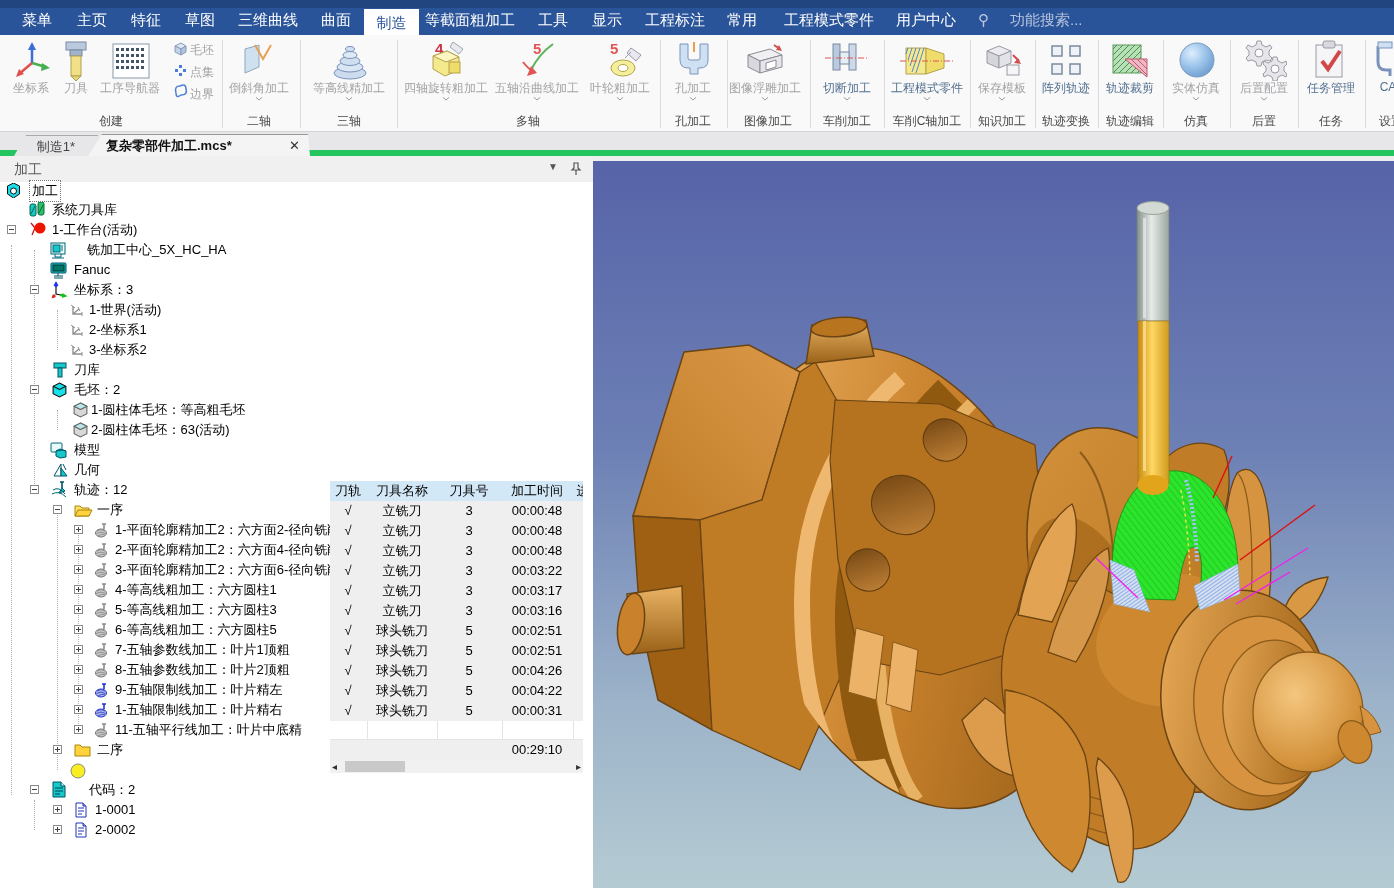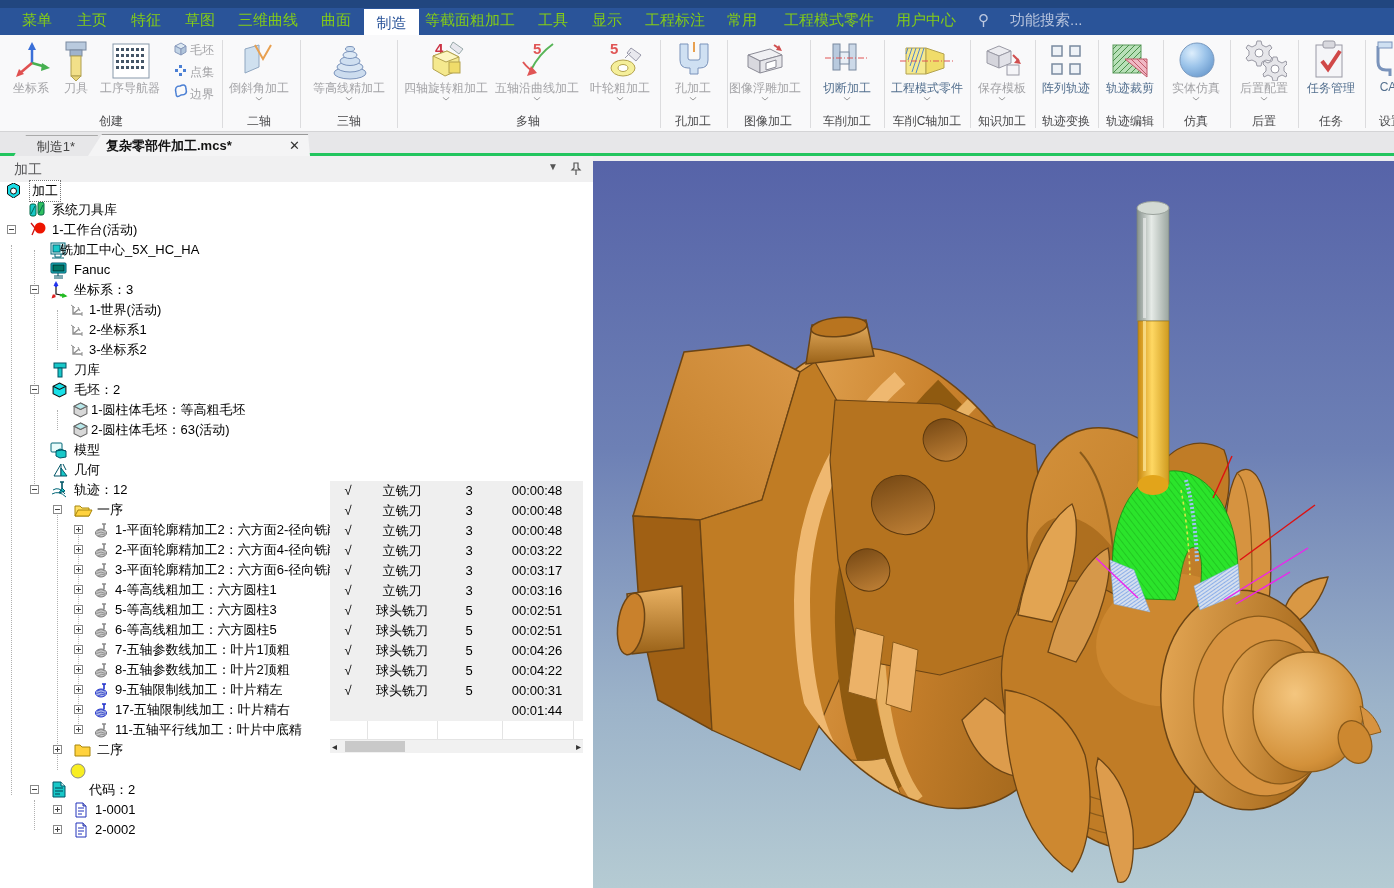--- a/index.html
+++ b/index.html
@@ -1,31 +1,31 @@
 <!DOCTYPE html>
 <html><head>
 <meta charset="utf-8">
 <style>
 * { margin:0; padding:0; box-sizing:border-box; }
 html,body { width:1394px; height:888px; overflow:hidden; }
 body { font-family:"Liberation Sans", sans-serif; position:relative; background:#fff; }
 #menubar { position:absolute; left:0; top:0; width:1394px; height:35px; background:#2a5499; }
 #menubar .topstrip { position:absolute; left:0; top:0; width:1394px; height:8px; background:#21467f; }
-.mi { position:absolute; top:11px; color:#84cc16; font-size:15px; white-space:nowrap; }
+.mi { position:absolute; top:11px; color:#ffffff; font-size:15px; white-space:nowrap; }
 #mtab { position:absolute; left:364px; top:9px; width:55px; height:26px; background:#fff; text-align:center; }
 #mtab span { color:#2a5499; font-size:15px; line-height:27px; }
 #ribbon { position:absolute; left:0; top:35px; width:1394px; height:97px; background:#f9f9fa; border-bottom:1px solid #d4d4d6; }
 .sep { position:absolute; top:5px; width:1px; height:88px; background:#dcdcde; }
 .rlbl { position:absolute; top:45px; font-size:12px; white-space:nowrap; transform:translateX(-50%); }
 .gray { color:#a3a3a6; }
 .blue { color:#54708f; }
 .glbl { position:absolute; top:78px; font-size:12px; color:#4a4a4c; white-space:nowrap; transform:translateX(-50%); }
 .chev { position:absolute; top:62px; transform:translateX(-50%); width:7px; height:4px; }
 .ricon { position:absolute; }
-#tabbar { position:absolute; left:0; top:132px; width:1394px; height:24px; background:#e7e7e9; border-bottom:3px solid #22c55e; }
+#tabbar { position:absolute; left:0; top:132px; width:1394px; height:24px; background:#e7e7e9; border-bottom:6px solid #22c55e; }
 .tab1 { position:absolute; left:14px; top:3px; width:84px; height:21px; background:#e7e7e9; clip-path:polygon(12px 0, 100% 0, calc(100% - 6px) 100%, 0 100%); border-top:1px solid #aaa; color:#444; font-size:13px; text-align:center; line-height:21px; }
 .tab2 { position:absolute; left:88px; top:2px; width:222px; height:22px; background:#f4f4f5; clip-path:polygon(14px 0, calc(100% - 2px) 0, 100% 100%, 0 100%); border-top:1px solid #999; color:#111; font-size:13px; font-weight:bold; text-align:center; line-height:22px; }
 #lpanel { position:absolute; left:0; top:156px; width:593px; height:732px; background:#fff; }
 #phead { position:absolute; left:0; top:0; width:593px; height:26px; background:#f0f0f1; color:#5a5a5c; font-size:14px; }
 #tree { position:absolute; left:0; top:10px; width:593px; height:722px; font-size:13px; color:#000; }
 .trow { position:absolute; height:20px; line-height:20px; white-space:nowrap; }
 .eb { position:absolute; width:9px; height:9px; background:#fff; border:1px solid #8a8a8a; }
 .eb:before { content:""; position:absolute; left:1px; top:3px; width:5px; height:1px; background:#444; }
 .eb.plus:after { content:""; position:absolute; left:3px; top:1px; width:1px; height:5px; background:#444; }
 .ticon { position:absolute; }
@@ -402,21 +402,21 @@
           <circle cx="11" cy="6" r="5.5" fill="#ee1500"></circle>
         </svg>
         <span style="position:absolute;left:52px">1-工作台(活动)</span>
       </div>
   <div class="trow" style="left:0;top:74px">
         <svg class="ticon" style="left:50px;top:2px" width="18" height="17" viewBox="0 0 18 17">
           <rect x="1" y="1" width="14" height="11" fill="#e8fbfb" stroke="#067"></rect>
           <rect x="3" y="3" width="7" height="7" fill="#18c8c8" stroke="#067"></rect>
           <path d="M12,3 L12,9 M5,12 L5,15 L11,15 L11,12 M2,16 L14,16" stroke="#067" fill="none"></path>
         </svg>
-        <span style="position:absolute;left:60px">铣加工中心_5X_HC_HA</span>
+        <span style="position:absolute;left:87px">铣加工中心_5X_HC_HA</span>
       </div>
   <div class="trow" style="left:0;top:94px">
         <svg class="ticon" style="left:50px;top:2px" width="18" height="17" viewBox="0 0 18 17">
           <rect x="1" y="1" width="15" height="10" rx="1" fill="#18c0c8" stroke="#056"></rect>
           <rect x="3" y="3" width="11" height="6" fill="#076" stroke="#033"></rect>
           <path d="M8,11 L8,14 M4,14 L13,14 M4,16 L13,16" stroke="#056" fill="none"></path>
         </svg>
         <span style="position:absolute;left:74px">Fanuc</span>
       </div>
   <div class="trow" style="left:0;top:114px">
@@ -570,21 +570,21 @@
         <svg class="ticon" style="left:94px;top:3px" width="14" height="15" viewBox="0 0 14 15">
           <use href="#opiconb"></use>
         </svg>
         <span style="position:absolute;left:115px">9-五轴限制线加工：叶片精左</span>
       </div>
   <div class="trow" style="left:0;top:534px">
         <span class="eb plus" style="left:74px;top:5px"></span>
         <svg class="ticon" style="left:94px;top:3px" width="14" height="15" viewBox="0 0 14 15">
           <use href="#opiconb"></use>
         </svg>
-        <span style="position:absolute;left:115px">17-五轴限制线加工：叶片精右</span>
+        <span style="position:absolute;left:115px">1-五轴限制线加工：叶片精右</span>
       </div>
   <div class="trow" style="left:0;top:554px">
         <span class="eb plus" style="left:74px;top:5px"></span>
         <svg class="ticon" style="left:94px;top:3px" width="14" height="15" viewBox="0 0 14 15">
           <use href="#opicon"></use>
         </svg>
         <span style="position:absolute;left:115px">11-五轴平行线加工：叶片中底精</span>
       </div>
   <div class="trow" style="left:0;top:574px">
         <span class="eb plus" style="left:53px;top:5px"></span>
@@ -617,20 +617,27 @@
   <div class="trow" style="left:0;top:654px">
         <span class="eb plus" style="left:53px;top:5px"></span>
         <svg class="ticon" style="left:74px;top:2px" width="14" height="16" viewBox="0 0 14 16">
           <use href="#docicon"></use>
         </svg>
         <span style="position:absolute;left:95px">2-0002</span>
       </div>
   </div>
 </div>
 <div id="opltable">
+  <div class="thead">
+      <span class="tc" style="left:18px">刀轨</span>
+      <span class="tc" style="left:72px">刀具名称</span>
+      <span class="tc" style="left:139px">刀具号</span>
+      <span class="tc" style="left:207px">加工时间</span>
+      <span class="tc" style="left:253px">进</span>
+    </div>
   <div class="trr">
       <span class="tc" style="left:18px">√</span>
       <span class="tc" style="left:72px">立铣刀</span>
       <span class="tc" style="left:139px">3</span>
       <span class="tc" style="left:207px">00:00:48</span>
     </div>
   <div class="trr">
       <span class="tc" style="left:18px">√</span>
       <span class="tc" style="left:72px">立铣刀</span>
       <span class="tc" style="left:139px">3</span>
@@ -682,30 +689,30 @@
       <span class="tc" style="left:18px">√</span>
       <span class="tc" style="left:72px">球头铣刀</span>
       <span class="tc" style="left:139px">5</span>
       <span class="tc" style="left:207px">00:04:22</span>
     </div>
   <div class="trr">
       <span class="tc" style="left:18px">√</span>
       <span class="tc" style="left:72px">球头铣刀</span>
       <span class="tc" style="left:139px">5</span>
       <span class="tc" style="left:207px">00:00:31</span>
-    </div>
-  <div class="trr">
-      <span class="tc" style="left:207px">00:01:44</span>
     </div>
   <div style="position:relative;height:19px;background:#fff;border-bottom:1px solid #e4e4e4">
     <div style="position:absolute;left:37px;top:0;width:1px;height:19px;background:#e4e4e4"></div>
     <div style="position:absolute;left:107px;top:0;width:1px;height:19px;background:#e4e4e4"></div>
     <div style="position:absolute;left:172px;top:0;width:1px;height:19px;background:#e4e4e4"></div>
     <div style="position:absolute;left:243px;top:0;width:1px;height:19px;background:#e4e4e4"></div>
   </div>
+  <div class="trr">
+      <span class="tc" style="left:207px">00:29:10</span>
+    </div>
   <div style="position:relative;height:13px;background:#f1f1f1">
     <span style="position:absolute;left:2px;top:0;font-size:10px;line-height:13px;color:#333">◂</span>
     <span style="position:absolute;right:2px;top:0;font-size:10px;line-height:13px;color:#333">▸</span>
     <div style="position:absolute;left:15px;top:1px;width:60px;height:11px;background:#c9c9c9"></div>
   </div>
 </div>
 <div id="viewport">
 <svg width="801" height="732" viewBox="593 156 801 732">
 <defs>
   <linearGradient id="bgg" x1="0" y1="0" x2="0" y2="1">

